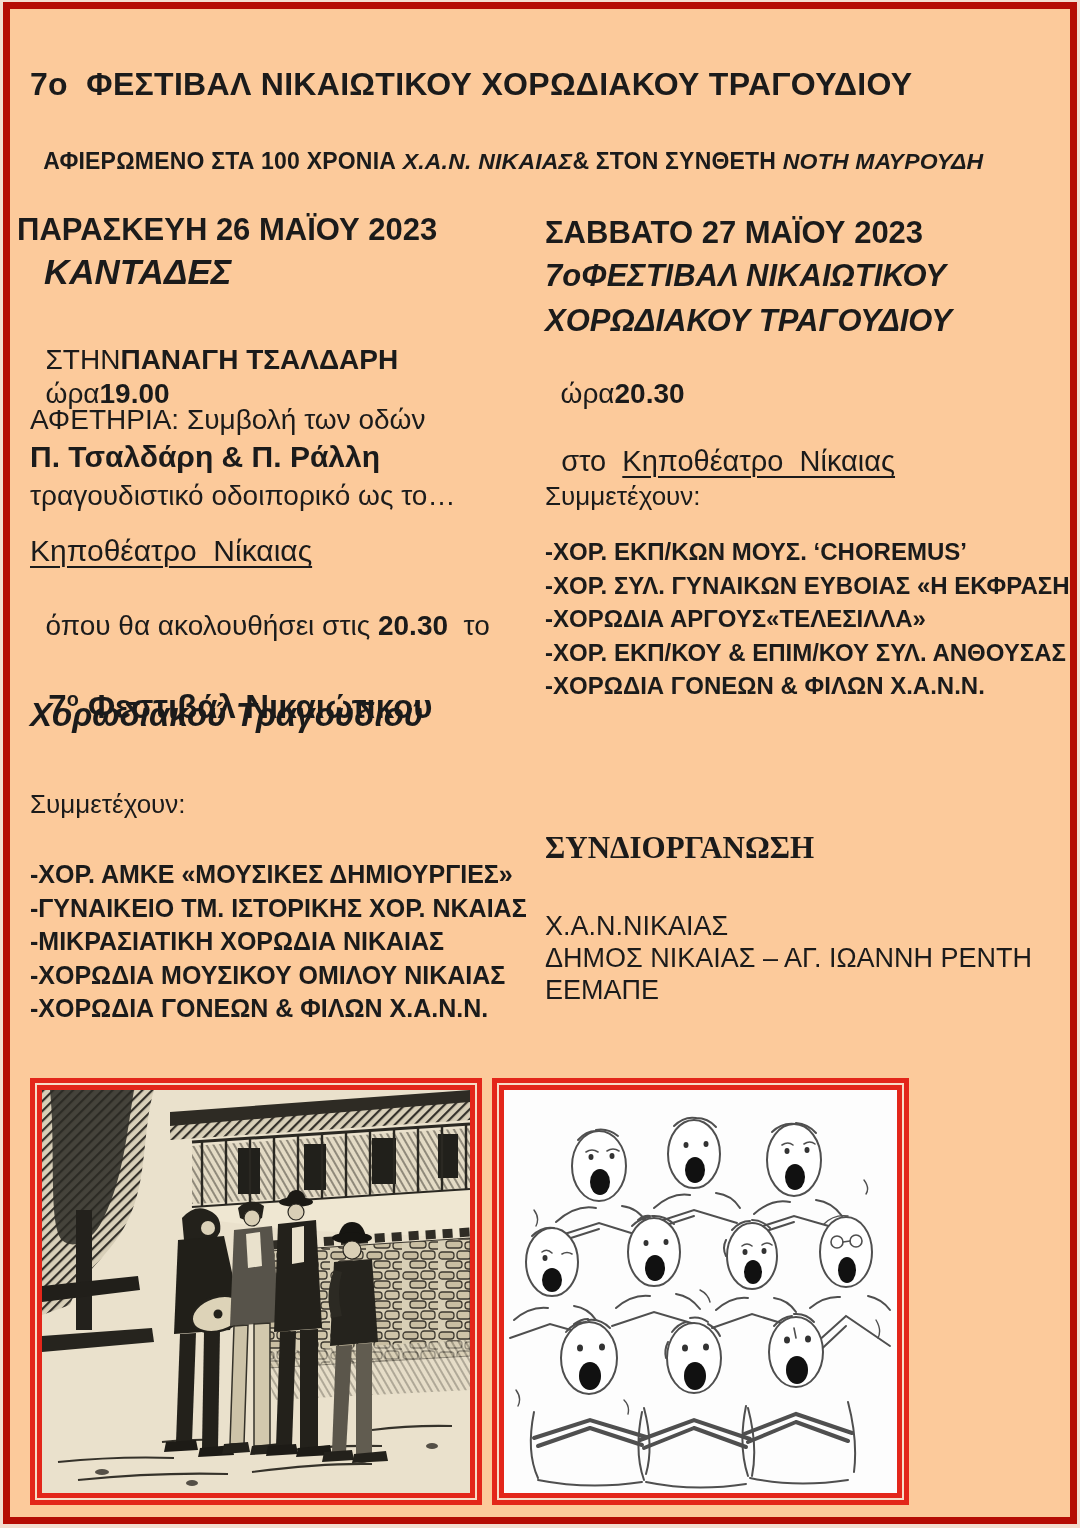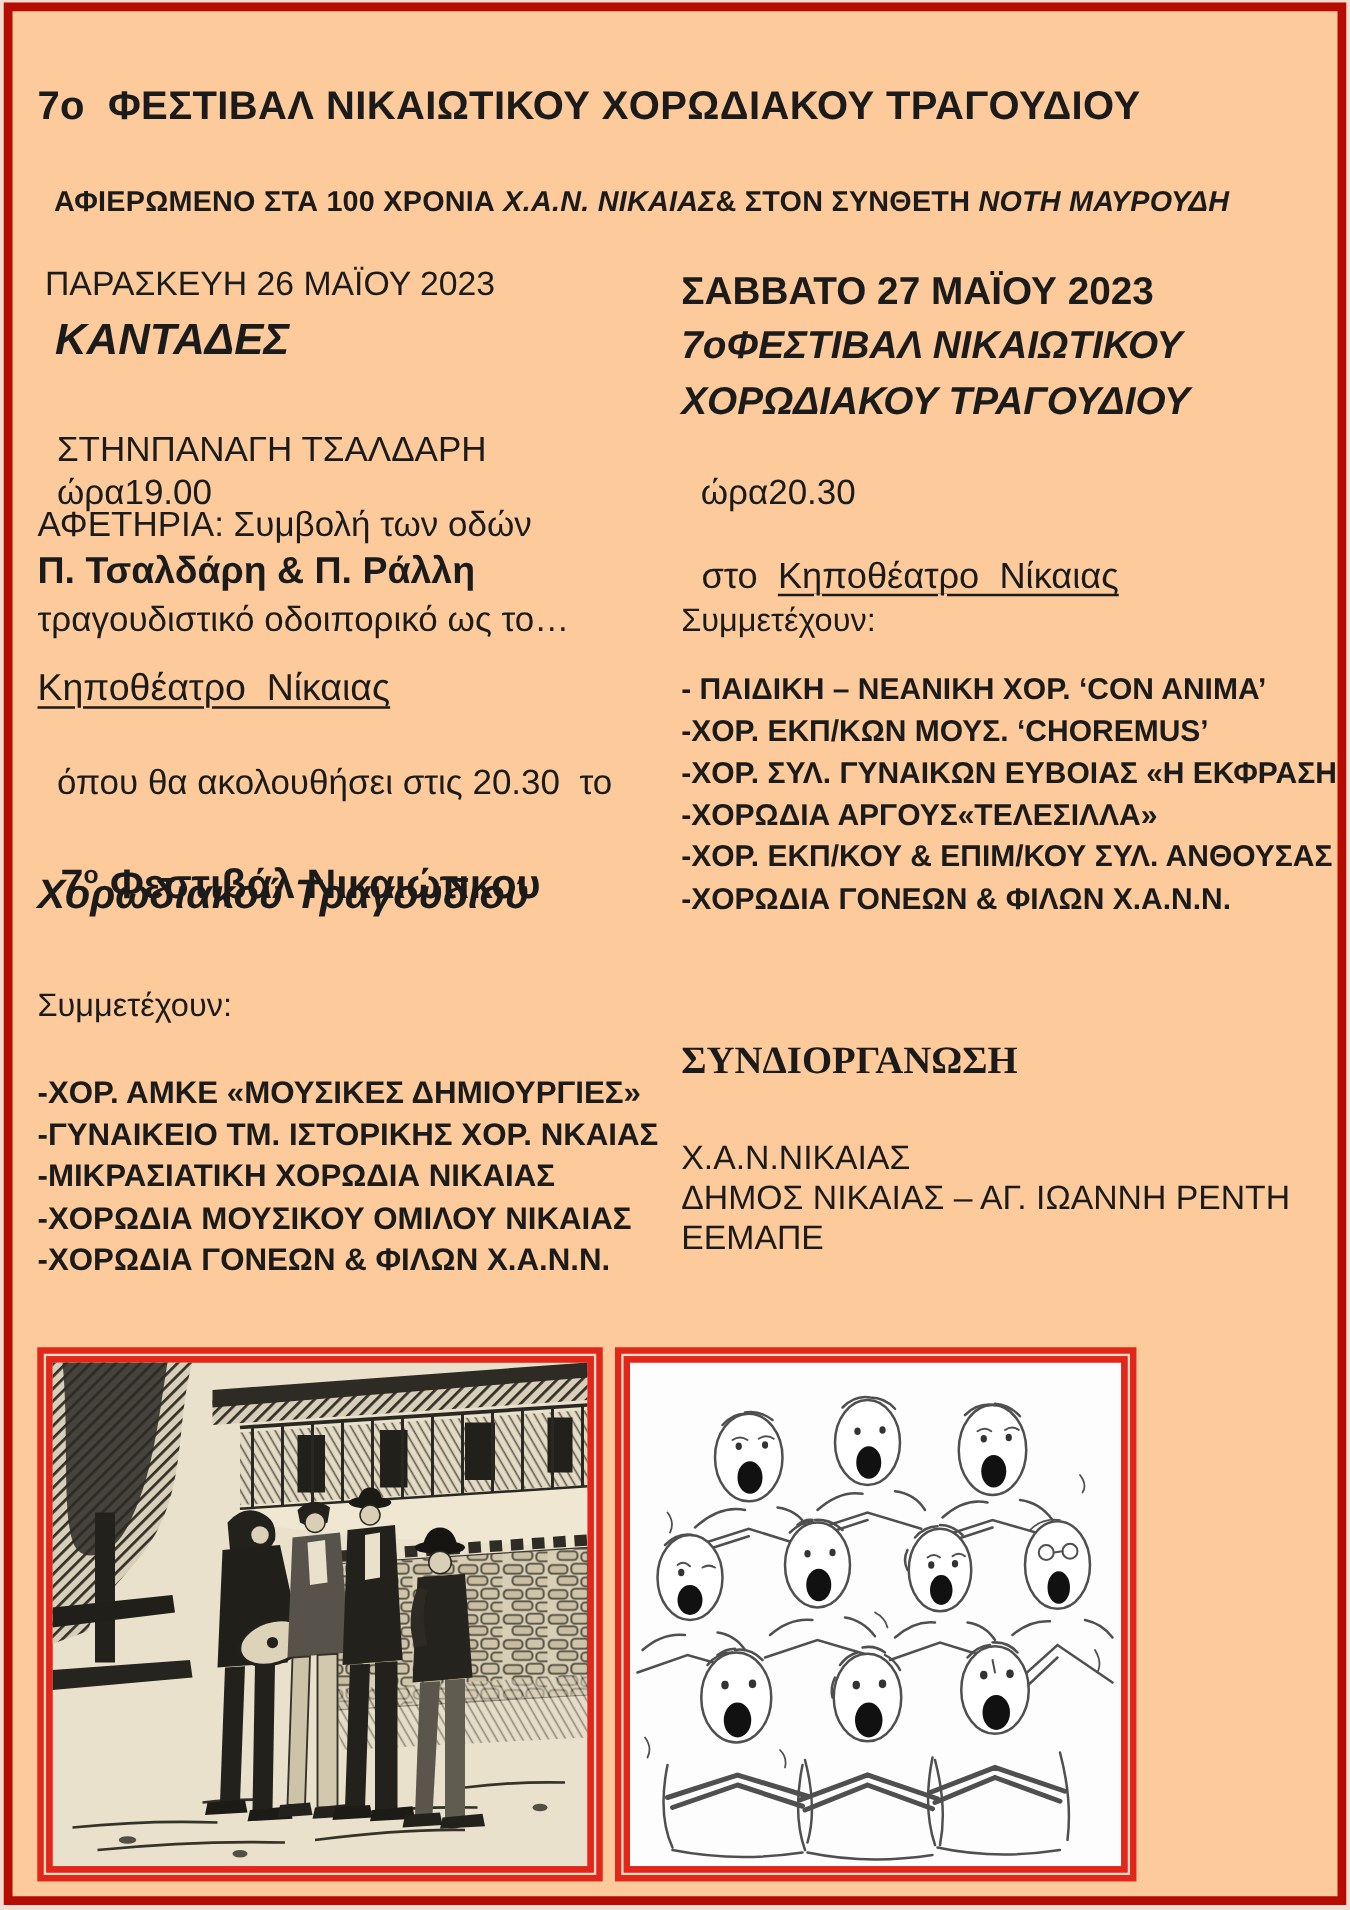--- a/index.html
+++ b/index.html
@@ -8,26 +8,26 @@
     background:#f3ddd0;
     font-family:"Liberation Sans","DejaVu Sans",sans-serif;
     color:#1b1b1b;
   }
   .page{
     position:absolute;left:3px;top:2px;width:1074px;height:1522px;
     box-sizing:border-box;border:7px solid #b50c04;background:#fcca9b;
   }
   .abs{position:absolute;line-height:1.15;}
   .pw{white-space:pre-wrap;}
-  .b{font-weight:normal;}
+  .b{font-weight:bold;}
   .i{font-style:italic;}
   .u{text-decoration:underline;text-decoration-thickness:2px;text-underline-offset:5px;}
   .title{left:30px;top:66px;font-size:32px;font-weight:bold;letter-spacing:.3px;text-align:right;}
   .subtitle{left:30px;top:122px;font-size:23px;font-weight:bold;letter-spacing:.2px;}
-  .l-date{left:36px;top:212px;font-size:27px;font-weight:normal;}
+  .l-date{left:17px;top:212px;font-size:31px;font-weight:bold;}
   .l-event{left:44px;top:252px;font-size:35px;font-weight:bold;font-style:italic;}
   .l-loc{left:30px;top:312px;font-size:28px;}
   .l-time{left:30px;top:346px;font-size:28px;}
   .l-r1{left:30px;top:404px;font-size:28px;}
   .l-r2{left:30px;top:440px;font-size:30px;font-weight:bold;}
   .l-r3{left:30px;top:480px;font-size:28px;}
   .l-venue{left:30px;top:534px;font-size:30px;}
   .l-follow{left:30px;top:578px;font-size:28px;}
   .l-fest1{left:30px;top:650px;font-size:33px;font-weight:bold;}
   .l-fest2{left:30px;top:696px;font-size:33px;font-weight:bold;font-style:italic;}
@@ -93,21 +93,20 @@
 <div class="abs r-fest1">7οΦΕΣΤΙΒΑΛ ΝΙΚΑΙΩΤΙΚΟΥ</div>
 <div class="abs r-fest2">ΧΟΡΩΔΙΑΚΟΥ ΤΡΑΓΟΥΔΙΟΥ</div>
 <div class="abs r-time pw">
   <span>ώρα</span><span class="b">20.30</span>
 </div>
 <div class="abs r-venue pw">
   <span>στο  </span><span class="u">Κηποθέατρο  Νίκαιας</span>
 </div>
 <div class="abs r-plabel">Συμμετέχουν:</div>
 <div class="abs r-list">
-  <div>- ΠΑΙΔΙΚΗ – ΝΕΑΝΙΚΗ ΧΟΡ. ‘CON ANIMA’</div>
   <div>-ΧΟΡ. ΕΚΠ/ΚΩΝ ΜΟΥΣ. ‘CHOREMUS’</div>
   <div>-ΧΟΡ. ΣΥΛ. ΓΥΝΑΙΚΩΝ ΕΥΒΟΙΑΣ «Η ΕΚΦΡΑΣΗ</div>
   <div>-ΧΟΡΩΔΙΑ ΑΡΓΟΥΣ«ΤΕΛΕΣΙΛΛΑ»</div>
   <div>-ΧΟΡ. ΕΚΠ/ΚΟΥ &amp; ΕΠΙΜ/ΚΟΥ ΣΥΛ. ΑΝΘΟΥΣΑΣ</div>
   <div>-ΧΟΡΩΔΙΑ ΓΟΝΕΩΝ &amp; ΦΙΛΩΝ Χ.Α.Ν.Ν.</div>
 </div>
 <div class="abs r-coorg">ΣΥΝΔΙΟΡΓΑΝΩΣΗ</div>
 <div class="abs r-orgs">
   <div>Χ.Α.Ν.ΝΙΚΑΙΑΣ</div>
   <div>ΔΗΜΟΣ ΝΙΚΑΙΑΣ – ΑΓ. ΙΩΑΝΝΗ ΡΕΝΤΗ</div>

